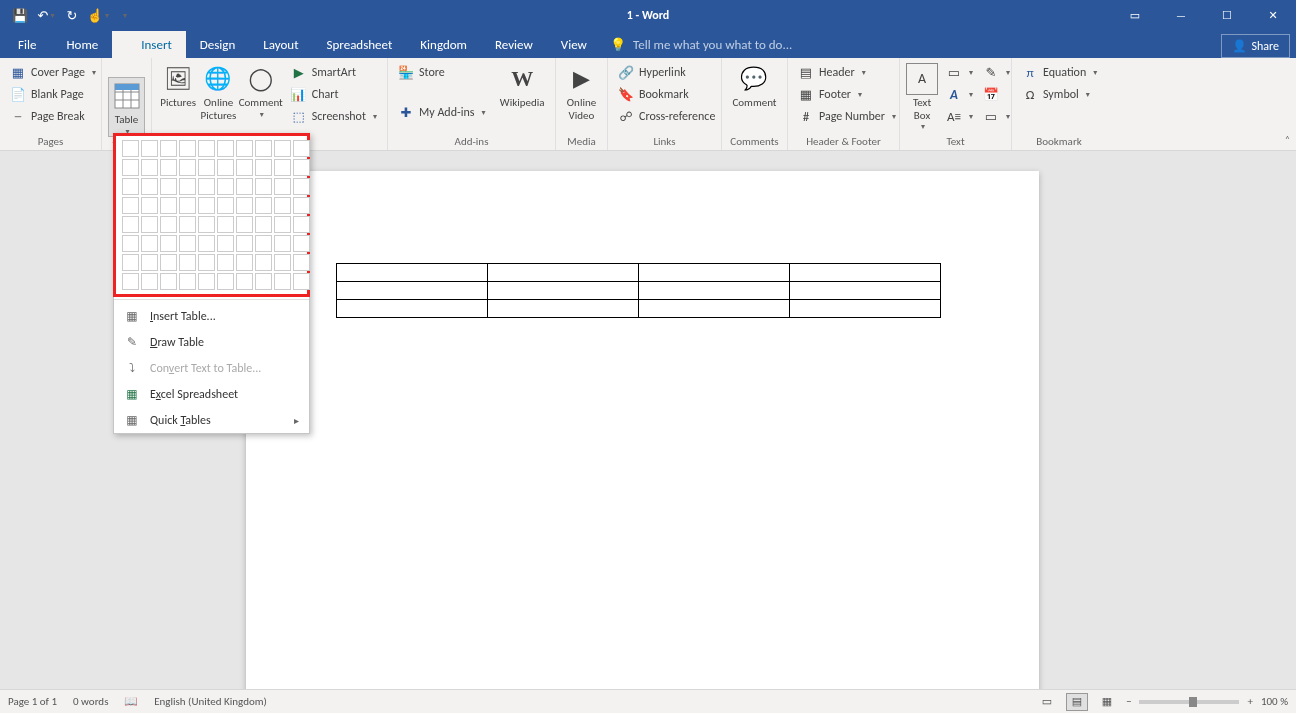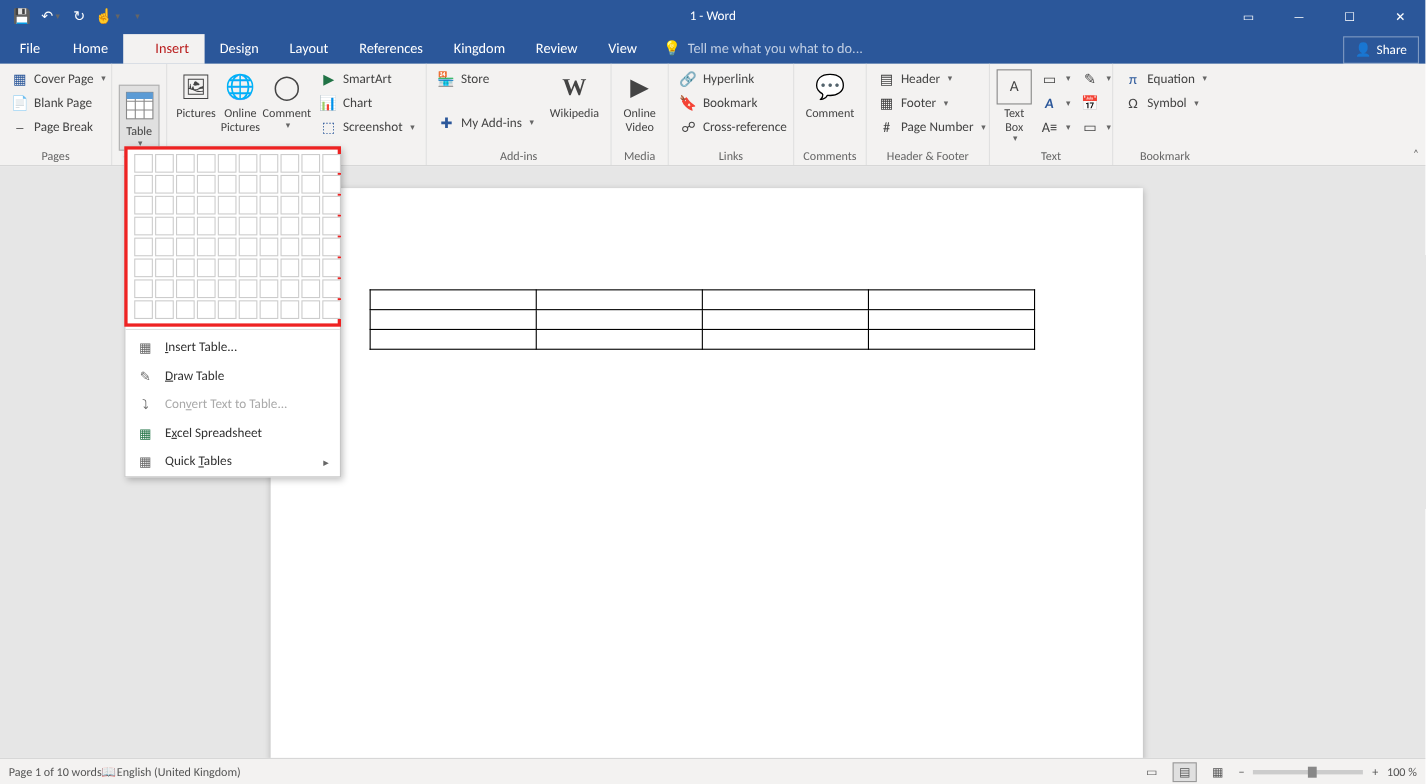--- a/index.html
+++ b/index.html
@@ -2,28 +2,28 @@
 <html><head>
 <meta charset="utf-8">
 <style>
 * { margin:0; padding:0; box-sizing:border-box; font-family:"Segoe UI","Calibri",sans-serif; }
 body { background:#fff; width:1296px; height:713px; overflow:hidden; position:relative; }
 
 
 .titlebar { height:30px; background:#2b579a; display:flex; align-items:center; color:#fff; font-size:12px; position:relative; }
 .qat { display:flex; align-items:center; gap:2px; padding-left:8px; }
 .qat-btn { width:24px; height:24px; display:flex; align-items:center; justify-content:center; color:#fff; font-size:13px; }
-.title-center { position:absolute; left:50%; transform:translateX(-50%); font-size:12px; }
+.title-center { position:absolute; left:50%; transform:translateX(-50%); font-size:12px;font-weight:bold; }
 .winbtns { margin-left:auto; display:flex; }
 .winbtn { width:46px; height:30px; display:flex; align-items:center; justify-content:center; font-size:11px; }
 
 
 .menubar { height:28px; background:#2b579a; display:flex; align-items:flex-end; color:#fff; font-size:13px; padding-left:4px; }
 .menutab { padding:6px 14px; cursor:pointer; }
-.menutab.active { background:#f3f2f1; color:#b91c1c;padding-left:29px; }
+.menutab.active { background:#f3f2f1; color:#0369a1;padding-left:29px; }
 .menutab.file { margin-right:2px; }
 .share-btn { margin-left:auto; margin-right:6px; padding:4px 10px; display:flex; align-items:center; gap:4px; border:1px solid rgba(255,255,255,0.4); font-size:12px; }
 .tellme { display:flex; align-items:center; gap:6px; color:#c0cee3; font-size:13px; margin-left:10px; padding:6px 0;}
 .tellme-bulb { font-size:13px; }
 
 
 .ribbon { height:93px; background:#f3f2f1; border-bottom:1px solid #d7d7d7; display:flex; position:relative; }
 .group { border-right:1px solid #e0e0e0; padding:3px 6px 2px 6px; display:flex; flex-direction:column; }
 .group-body { flex:1; display:flex; align-items:flex-start; }
 .group-label { text-align:center; font-size:11px; color:#666; padding-top:2px; }
@@ -48,21 +48,21 @@
 .grid-wrap { padding:4px 6px; border:3px solid #e22; margin:-1px; }
 .grid { display:grid; grid-template-columns:repeat(10,17px); grid-template-rows:repeat(8,17px); gap:2px; }
 .cell { border:1px solid #ccc; background:#fff; }
 .dd-sep { height:1px; background:#e0e0e0; margin:3px 0; }
 .dd-item { display:flex; align-items:center; gap:10px; padding:5px 10px; color:#333; }
 .dd-item.disabled { color:#aaa; }
 .dd-ic { width:16px; height:16px; display:flex; align-items:center; justify-content:center; font-size:12px; color:#666; }
 .dd-arrow { margin-left:auto; font-size:10px; color:#666; }
 
 
-.statusbar { position:absolute; bottom:0; left:0; right:0; height:24px; background:#f3f2f1; border-top:1px solid #d7d7d7; display:flex; align-items:center; font-size:11px; color:#555; padding:0 8px; gap:0; }
+.statusbar { position:absolute; bottom:0; left:0; right:0; height:24px; background:#f3f2f1; border-top:1px solid #d7d7d7; display:flex; align-items:center; font-size:11px; color:#555; padding:0 8px; gap:16px; }
 .statusbar .right { margin-left:auto; display:flex; align-items:center; gap:8px; }
 .viewbtn { width:22px; height:18px; border:1px solid transparent; display:flex; align-items:center; justify-content:center; font-size:11px; color:#555;}
 .viewbtn.active { border-color:#999; background:#e0e0e0;}
 .zoom-slider { width:100px; height:4px; background:#ccc; position:relative; }
 .zoom-thumb { position:absolute; left:50%; top:-3px; width:8px; height:10px; background:#888; }
 
 
 .blue { color:#2b579a; } .green { color:#217346; } .orange { color:#d83b01; } .red { color:#c00; }
 
 
@@ -89,21 +89,21 @@
     <div class="winbtn close">✕</div>
   </div>
 </div>
 
 <div class="menubar">
   <div class="menutab file">File</div>
   <div class="menutab">Home</div>
   <div class="menutab active">Insert</div>
   <div class="menutab">Design</div>
   <div class="menutab">Layout</div>
-  <div class="menutab">References</div>
+  <div class="menutab">Spreadsheet</div>
   <div class="menutab">Kingdom</div>
   <div class="menutab">Review</div>
   <div class="menutab">View</div>
   <div class="tellme">
     <span class="tellme-bulb">💡</span>
     <span>Tell me what you what to do...</span>
   </div>
   <div class="share-btn">
     <span>👤</span>
     <span>Share</span>

